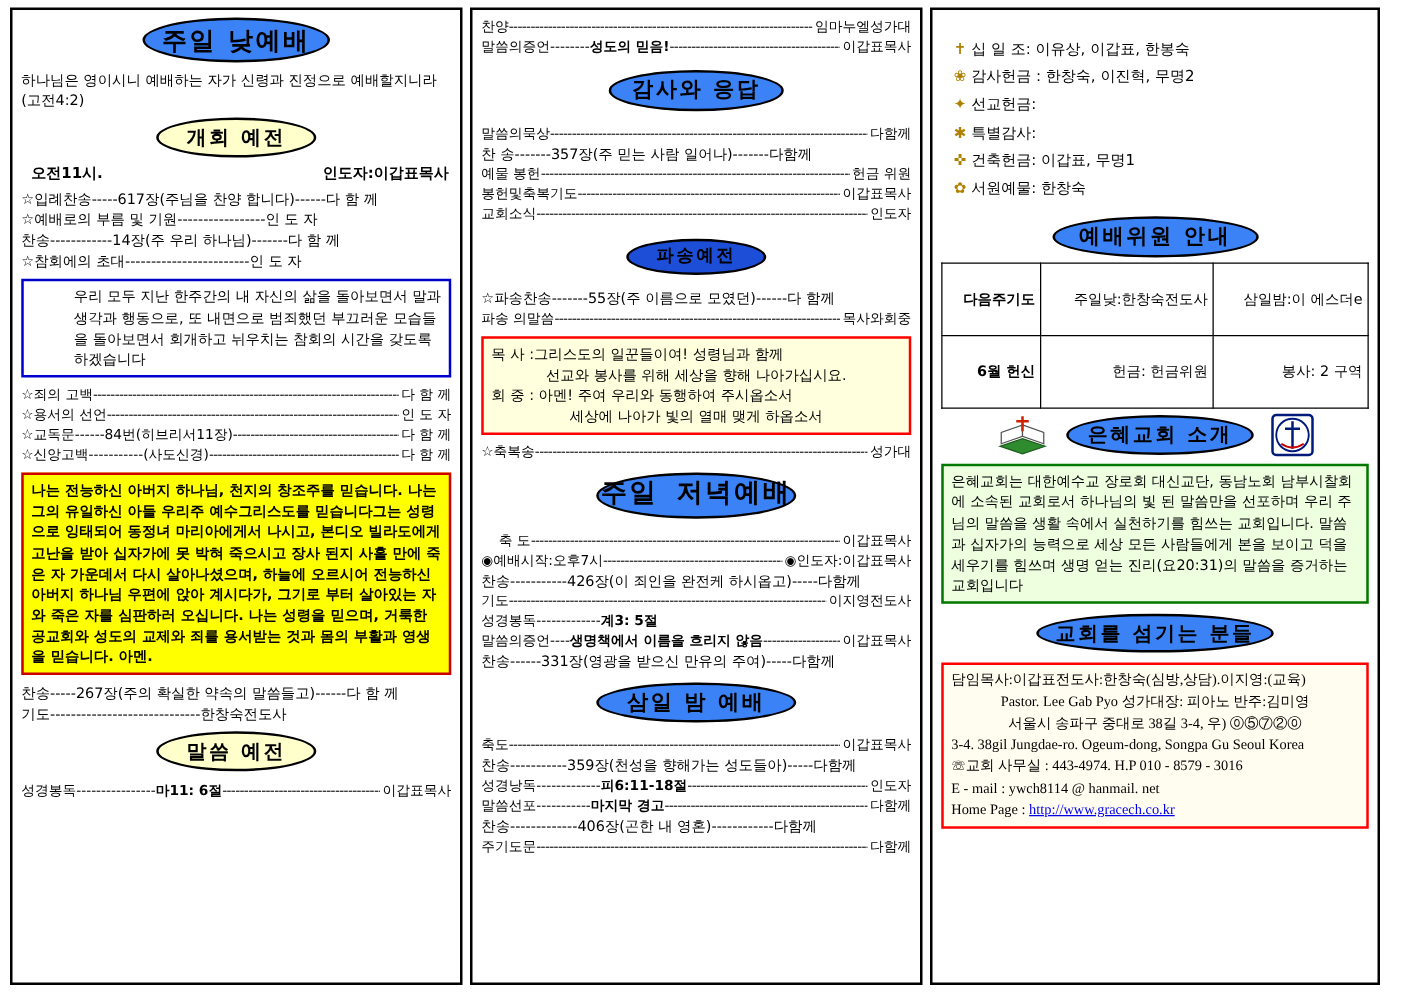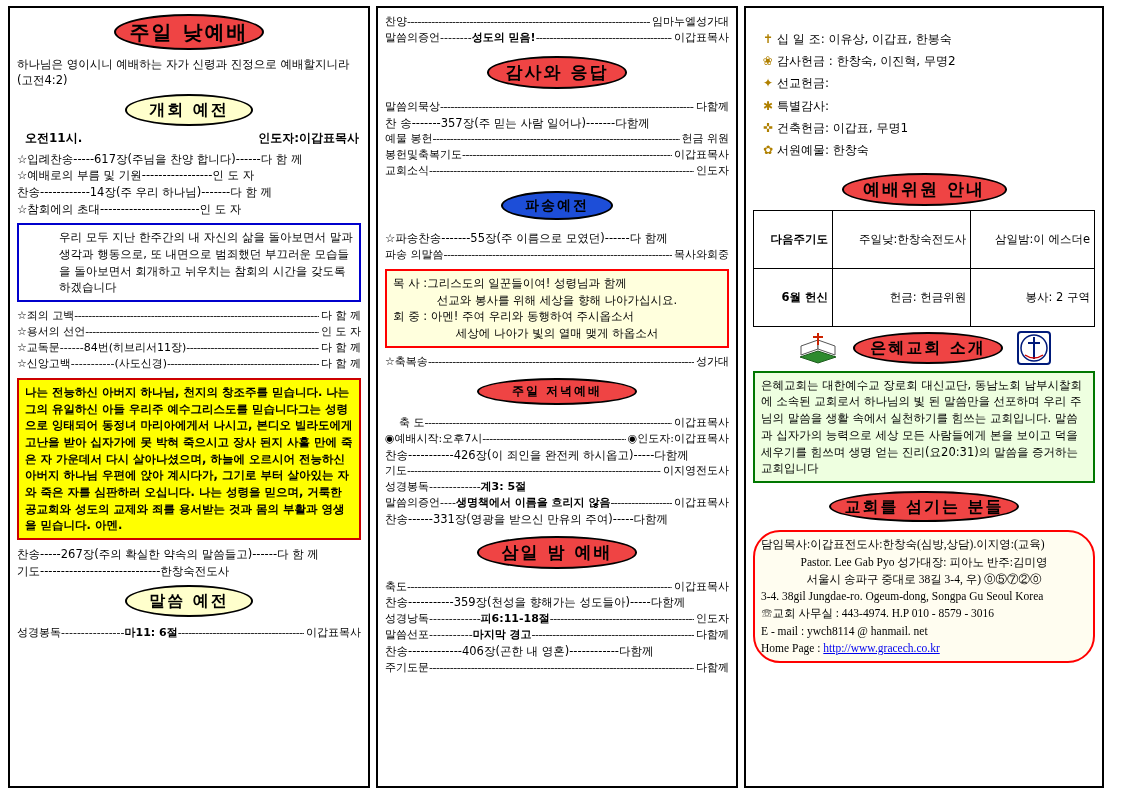--- a/index.html
+++ b/index.html
@@ -35,21 +35,21 @@
     margin: 0 auto;
     text-align: center;
     border-radius: 50%;
     border: 2px solid #000;
     font-weight: bold;
     letter-spacing: 2px;
     color: #000;
     padding: 5px 0;
     line-height: 1.1;
   }
-  .oval-yellow { background: #ef4444; }
+  .oval-yellow { background: #3b82f6; }
   .oval-lt     { background: #ffffcc; }
   .oval-blue   { background: #1d4ed8; }
   .t-big   { font-size: 20px; width: 150px; }
   .t-med   { font-size: 16px; width: 128px; }
   .t-sm    { font-size: 14px; width: 112px; }
 
   
   .row {
     display: flex;
     align-items: baseline;
@@ -241,21 +241,21 @@
       <div>회 중 : 아멘! 주여 우리와 동행하여 주시옵소서</div>
       <div style="text-align:center;">세상에 나아가 빛의 열매 맺게 하옵소서</div>
     </div>
 
     <div class="row">
       <span class="l">☆축복송</span>
       <span class="lead"></span>
       <span class="r">성가대</span>
     </div>
 
-    <div class="oval oval-yellow t-med" style="margin-top:8px; width:160px; font-size:12px;">주일 저녁예배</div>
+    <div class="oval oval-yellow t-med" style="margin-top:8px; width:160px; font-size:21px;font-family:Liberation Mono, monospace;">주일 저녁예배</div>
 
     <div class="spacer10"></div>
 
     <div class="row" style="padding-left:14px;">
       <span class="l">축 도</span>
       <span class="lead"></span>
       <span class="r">이갑표목사</span>
     </div>
     <div class="row">
       <span class="l">◉예배시작:오후7시</span>
@@ -373,21 +373,21 @@
           <path d="M15 4 L15 26 M9 10 L21 10" stroke="#001a7a" stroke-width="2" fill="none"></path>
           <path d="M6 22 Q15 28 24 22" stroke="#cc0000" stroke-width="1.5" fill="none"></path>
         </svg>
       </span>
     </div>
 
     <div class="box box-green">은혜교회는 대한예수교 장로회 대신교단, 동남노회 남부시찰회에 소속된 교회로서 하나님의 빛 된 말씀만을 선포하며 우리 주님의 말씀을 생활 속에서 실천하기를 힘쓰는 교회입니다. 말씀과 십자가의 능력으로 세상 모든 사람들에게 본을 보이고 덕을 세우기를 힘쓰며 생명 얻는 진리(요20:31)의 말씀을 증거하는 교회입니다</div>
 
     <div class="oval oval-yellow t-med" style="margin-top:8px; width:190px; font-size:16px;">교회를 섬기는 분들</div>
 
-    <div class="box box-redline serifb" style="margin-top:8px; line-height:1.5;border-radius:27px;">
+    <div class="box box-redline serifb" style="margin-top:8px; line-height:1.5;">
       <div>담임목사:이갑표전도사:한창숙(심방,상담).이지영:(교육)</div>
       <div class="center">Pastor.  Lee Gab Pyo  성가대장:    피아노 반주:김미영</div>
       <div class="center">서울시 송파구 중대로 38길 3-4,  우) ⓪⑤⑦②⓪</div>
       <div>3-4.  38gil  Jungdae-ro.  Ogeum-dong,  Songpa  Gu  Seoul Korea</div>
       <div>☏교회 사무실 :  443-4974.  H.P 010 - 8579 - 3016</div>
       <div>E - mail : ywch8114 @ hanmail. net</div>
       <div>
         <span>Home Page : </span><a href="#">http://www.gracech.co.kr</a>
       </div>
     </div>

